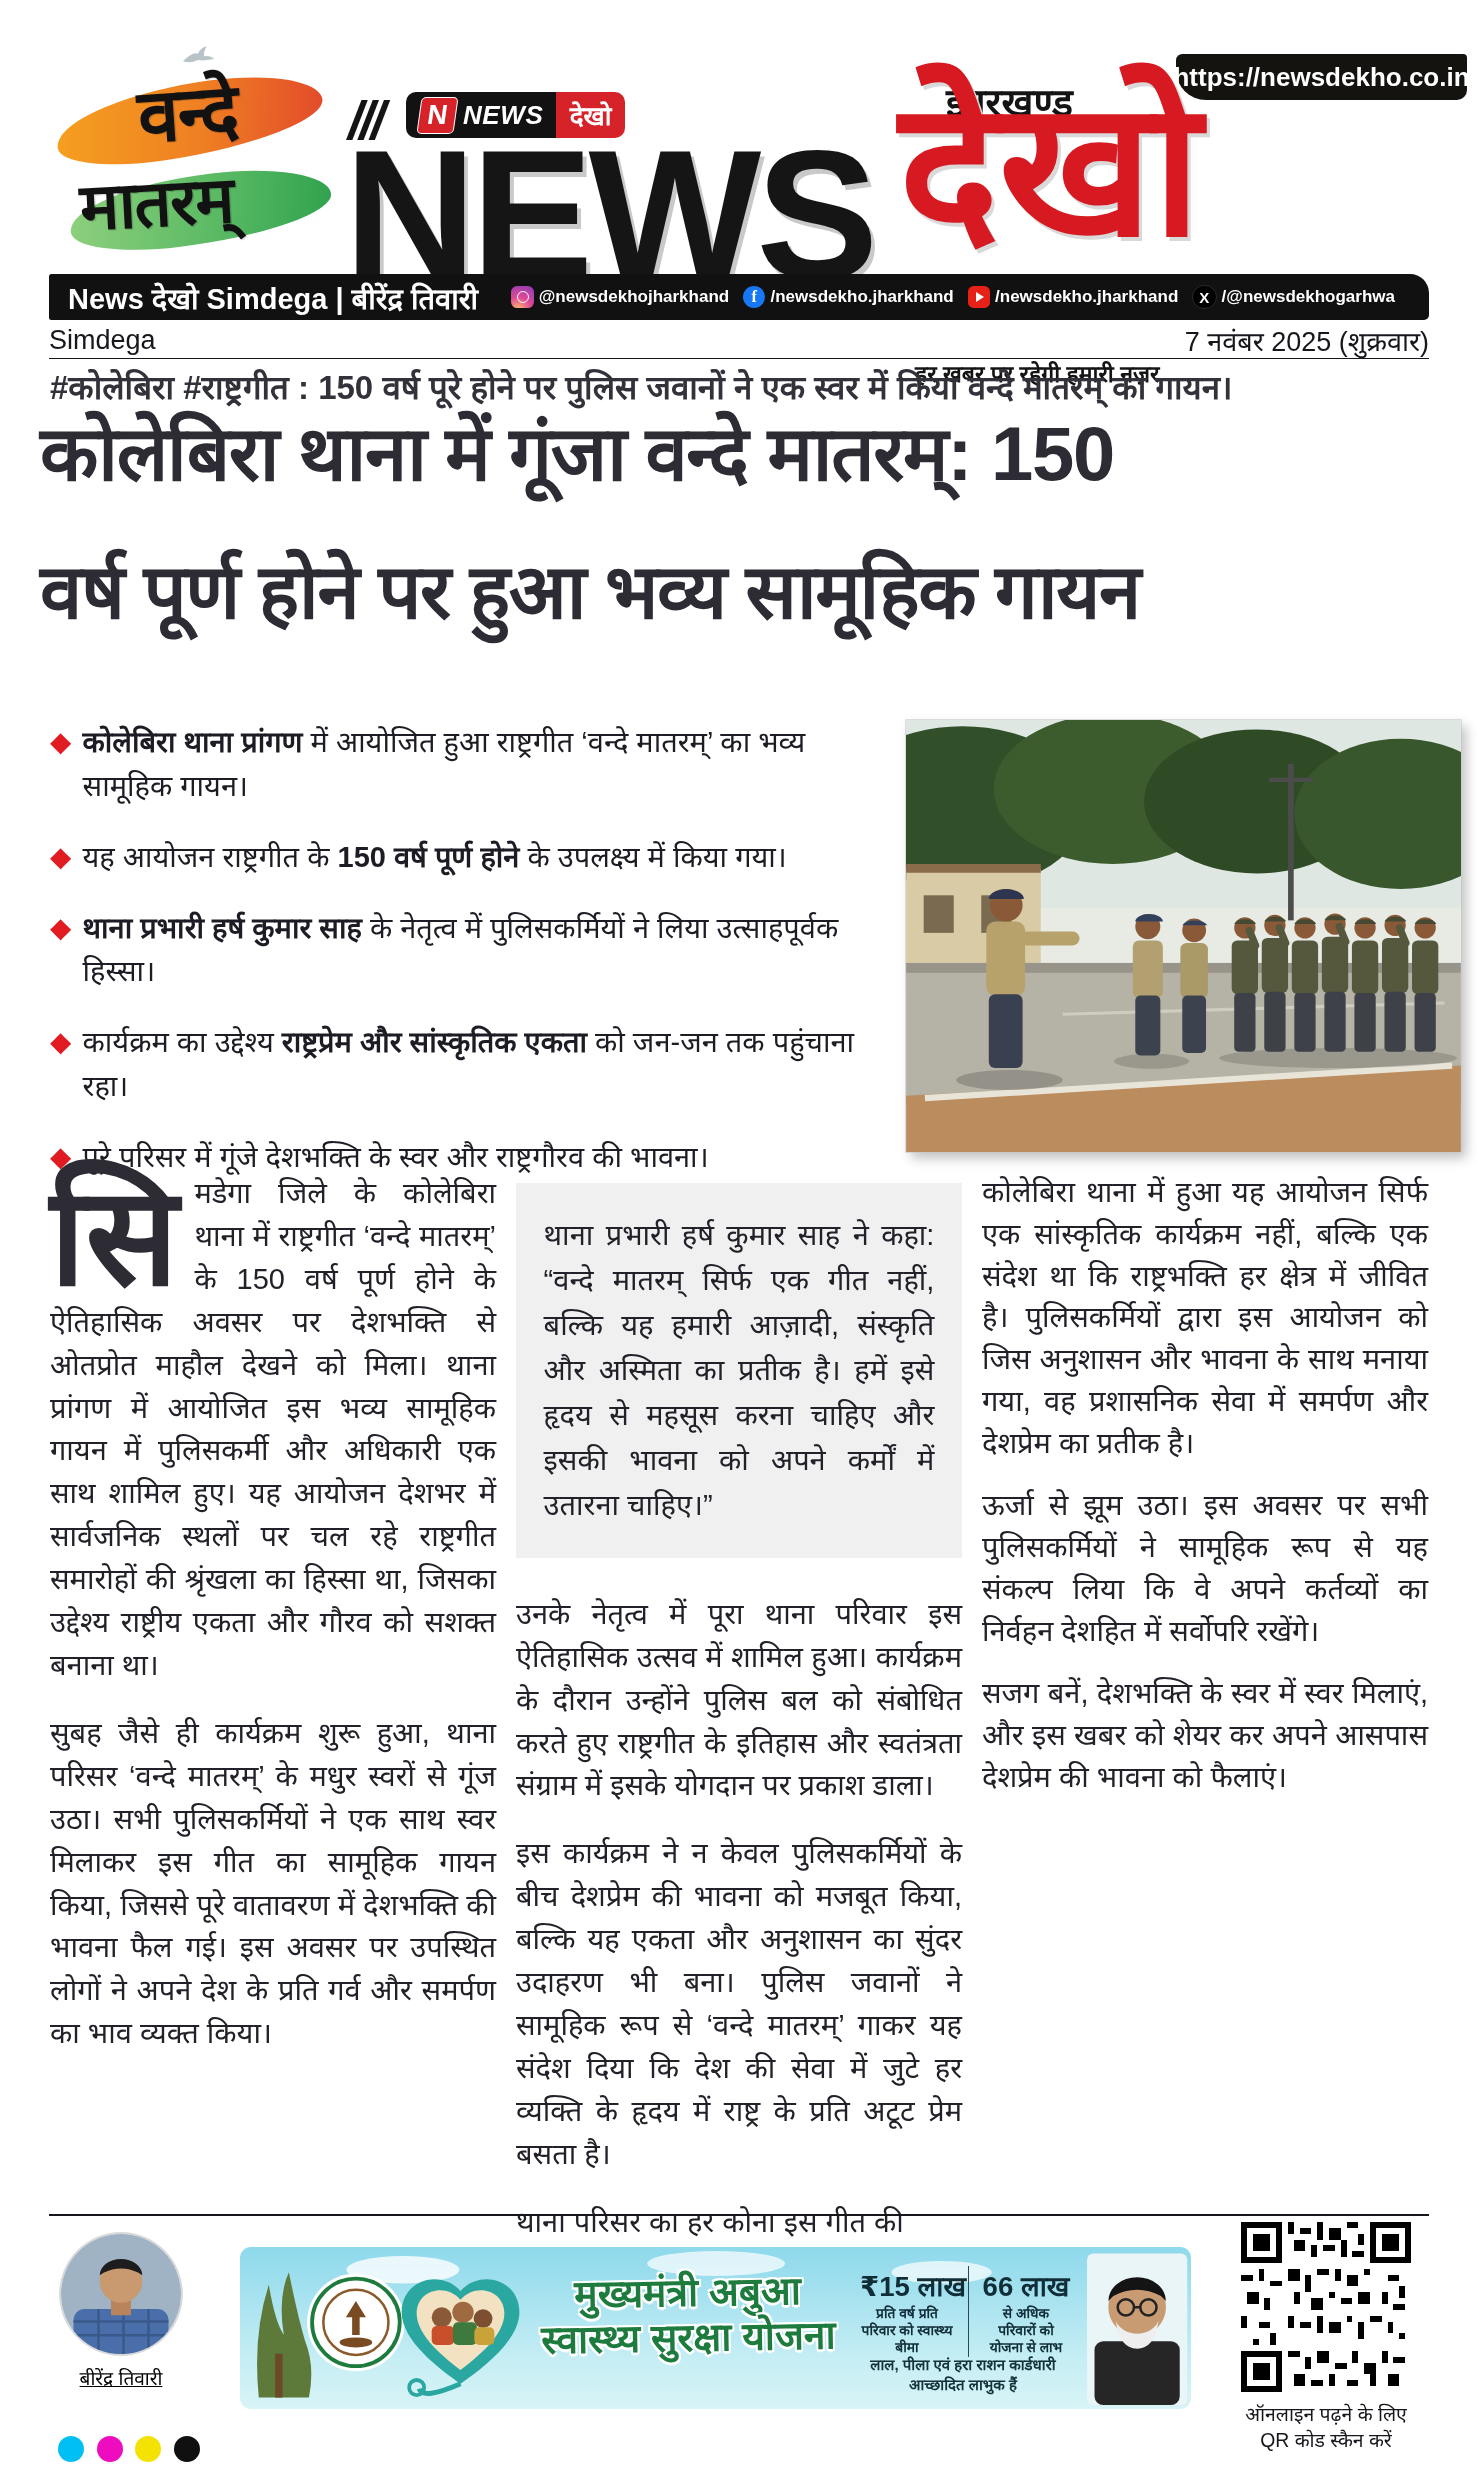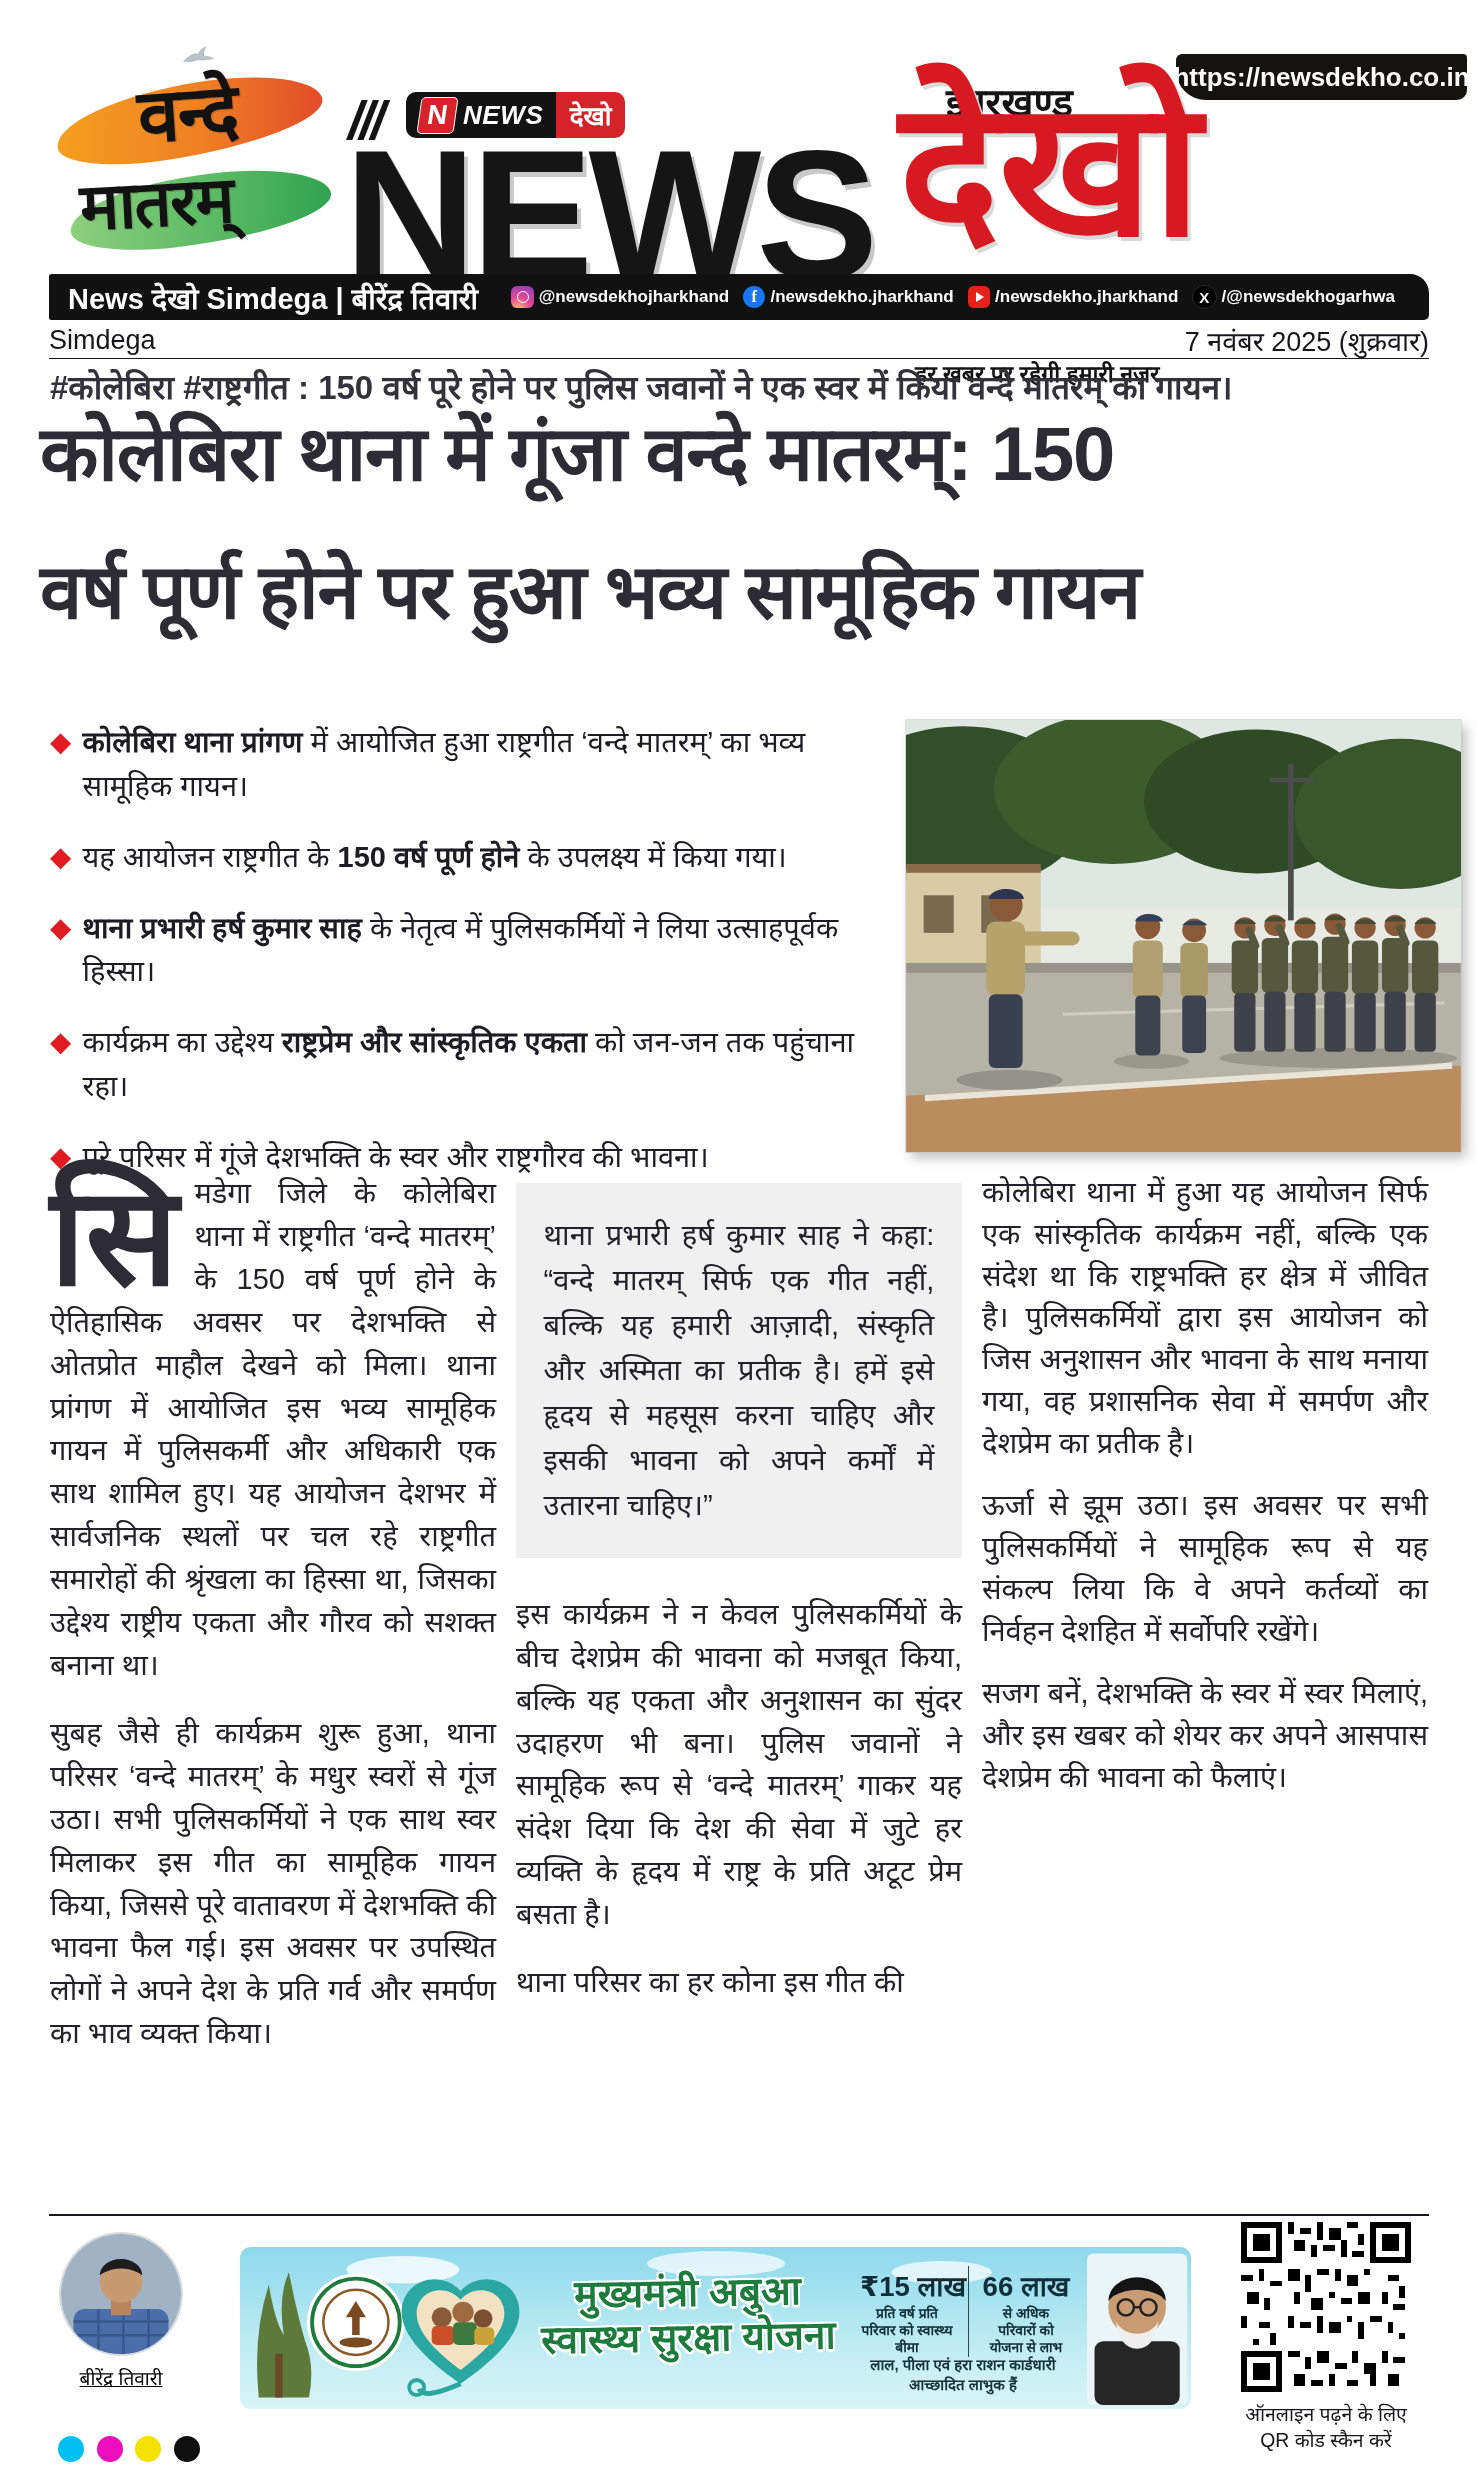--- a/index.html
+++ b/index.html
@@ -278,20 +278,21 @@
     </svg>
   </div>
 
   <div class="col" id="col1">
     <p><span class="dropcap">सि</span><span>मडेगा जिले के कोलेबिरा थाना में राष्ट्रगीत ‘वन्दे मातरम्’ के 150 वर्ष पूर्ण होने के ऐतिहासिक अवसर पर देशभक्ति से ओतप्रोत माहौल देखने को मिला। थाना प्रांगण में आयोजित इस भव्य सामूहिक गायन में पुलिसकर्मी और अधिकारी एक साथ शामिल हुए। यह आयोजन देशभर में सार्वजनिक स्थलों पर चल रहे राष्ट्रगीत समारोहों की श्रृंखला का हिस्सा था, जिसका उद्देश्य राष्ट्रीय एकता और गौरव को सशक्त बनाना था।</span></p>
     <p>सुबह जैसे ही कार्यक्रम शुरू हुआ, थाना परिसर ‘वन्दे मातरम्’ के मधुर स्वरों से गूंज उठा। सभी पुलिसकर्मियों ने एक साथ स्वर मिलाकर इस गीत का सामूहिक गायन किया, जिससे पूरे वातावरण में देशभक्ति की भावना फैल गई। इस अवसर पर उपस्थित लोगों ने अपने देश के प्रति गर्व और समर्पण का भाव व्यक्त किया।</p>
   </div>
 
   <div class="col" id="col2">
     <div id="quote-box">थाना प्रभारी हर्ष कुमार साह ने कहा: “वन्दे मातरम् सिर्फ एक गीत नहीं, बल्कि यह हमारी आज़ादी, संस्कृति और अस्मिता का प्रतीक है। हमें इसे हृदय से महसूस करना चाहिए और इसकी भावना को अपने कर्मों में उतारना चाहिए।”</div>
+    <p>उनके नेतृत्व में पूरा थाना परिवार इस ऐतिहासिक उत्सव में शामिल हुआ। कार्यक्रम के दौरान उन्होंने पुलिस बल को संबोधित करते हुए राष्ट्रगीत के इतिहास और स्वतंत्रता संग्राम में इसके योगदान पर प्रकाश डाला।</p>
     <p>इस कार्यक्रम ने न केवल पुलिसकर्मियों के बीच देशप्रेम की भावना को मजबूत किया, बल्कि यह एकता और अनुशासन का सुंदर उदाहरण भी बना। पुलिस जवानों ने सामूहिक रूप से ‘वन्दे मातरम्’ गाकर यह संदेश दिया कि देश की सेवा में जुटे हर व्यक्ति के हृदय में राष्ट्र के प्रति अटूट प्रेम बसता है।</p>
     <p>थाना परिसर का हर कोना इस गीत की</p>
   </div>
 
   <div class="col" id="col3">
     <p>कोलेबिरा थाना में हुआ यह आयोजन सिर्फ एक सांस्कृतिक कार्यक्रम नहीं, बल्कि एक संदेश था कि राष्ट्रभक्ति हर क्षेत्र में जीवित है। पुलिसकर्मियों द्वारा इस आयोजन को जिस अनुशासन और भावना के साथ मनाया गया, वह प्रशासनिक सेवा में समर्पण और देशप्रेम का प्रतीक है।</p>
     <p>ऊर्जा से झूम उठा। इस अवसर पर सभी पुलिसकर्मियों ने सामूहिक रूप से यह संकल्प लिया कि वे अपने कर्तव्यों का निर्वहन देशहित में सर्वोपरि रखेंगे।</p>
     <p>सजग बनें, देशभक्ति के स्वर में स्वर मिलाएं, और इस खबर को शेयर कर अपने आसपास देशप्रेम की भावना को फैलाएं।</p>
   </div>
 

